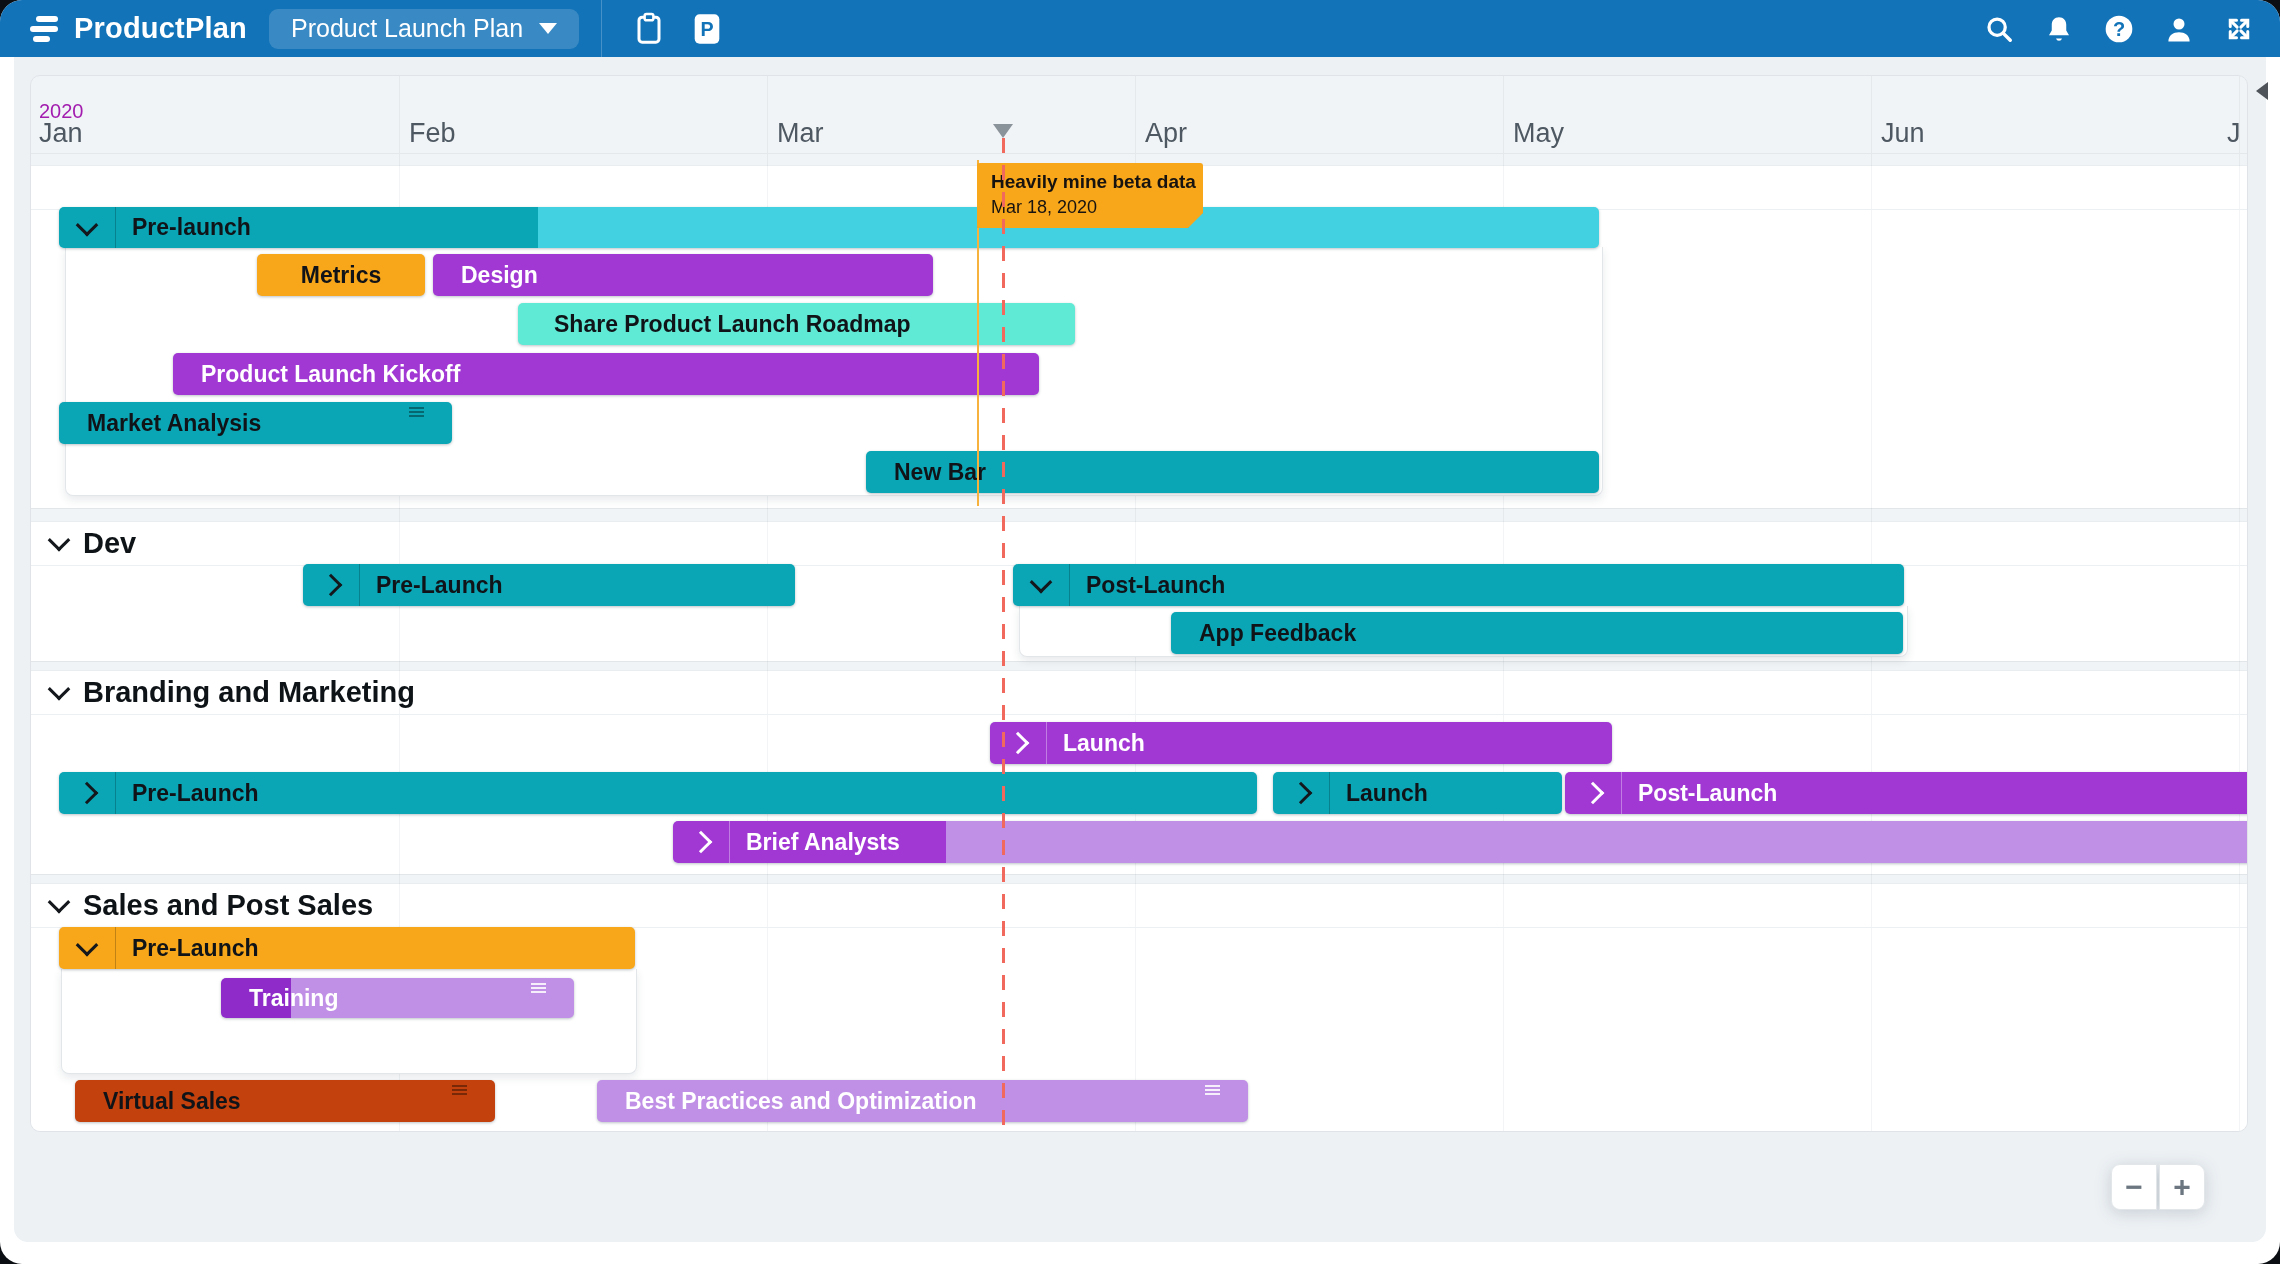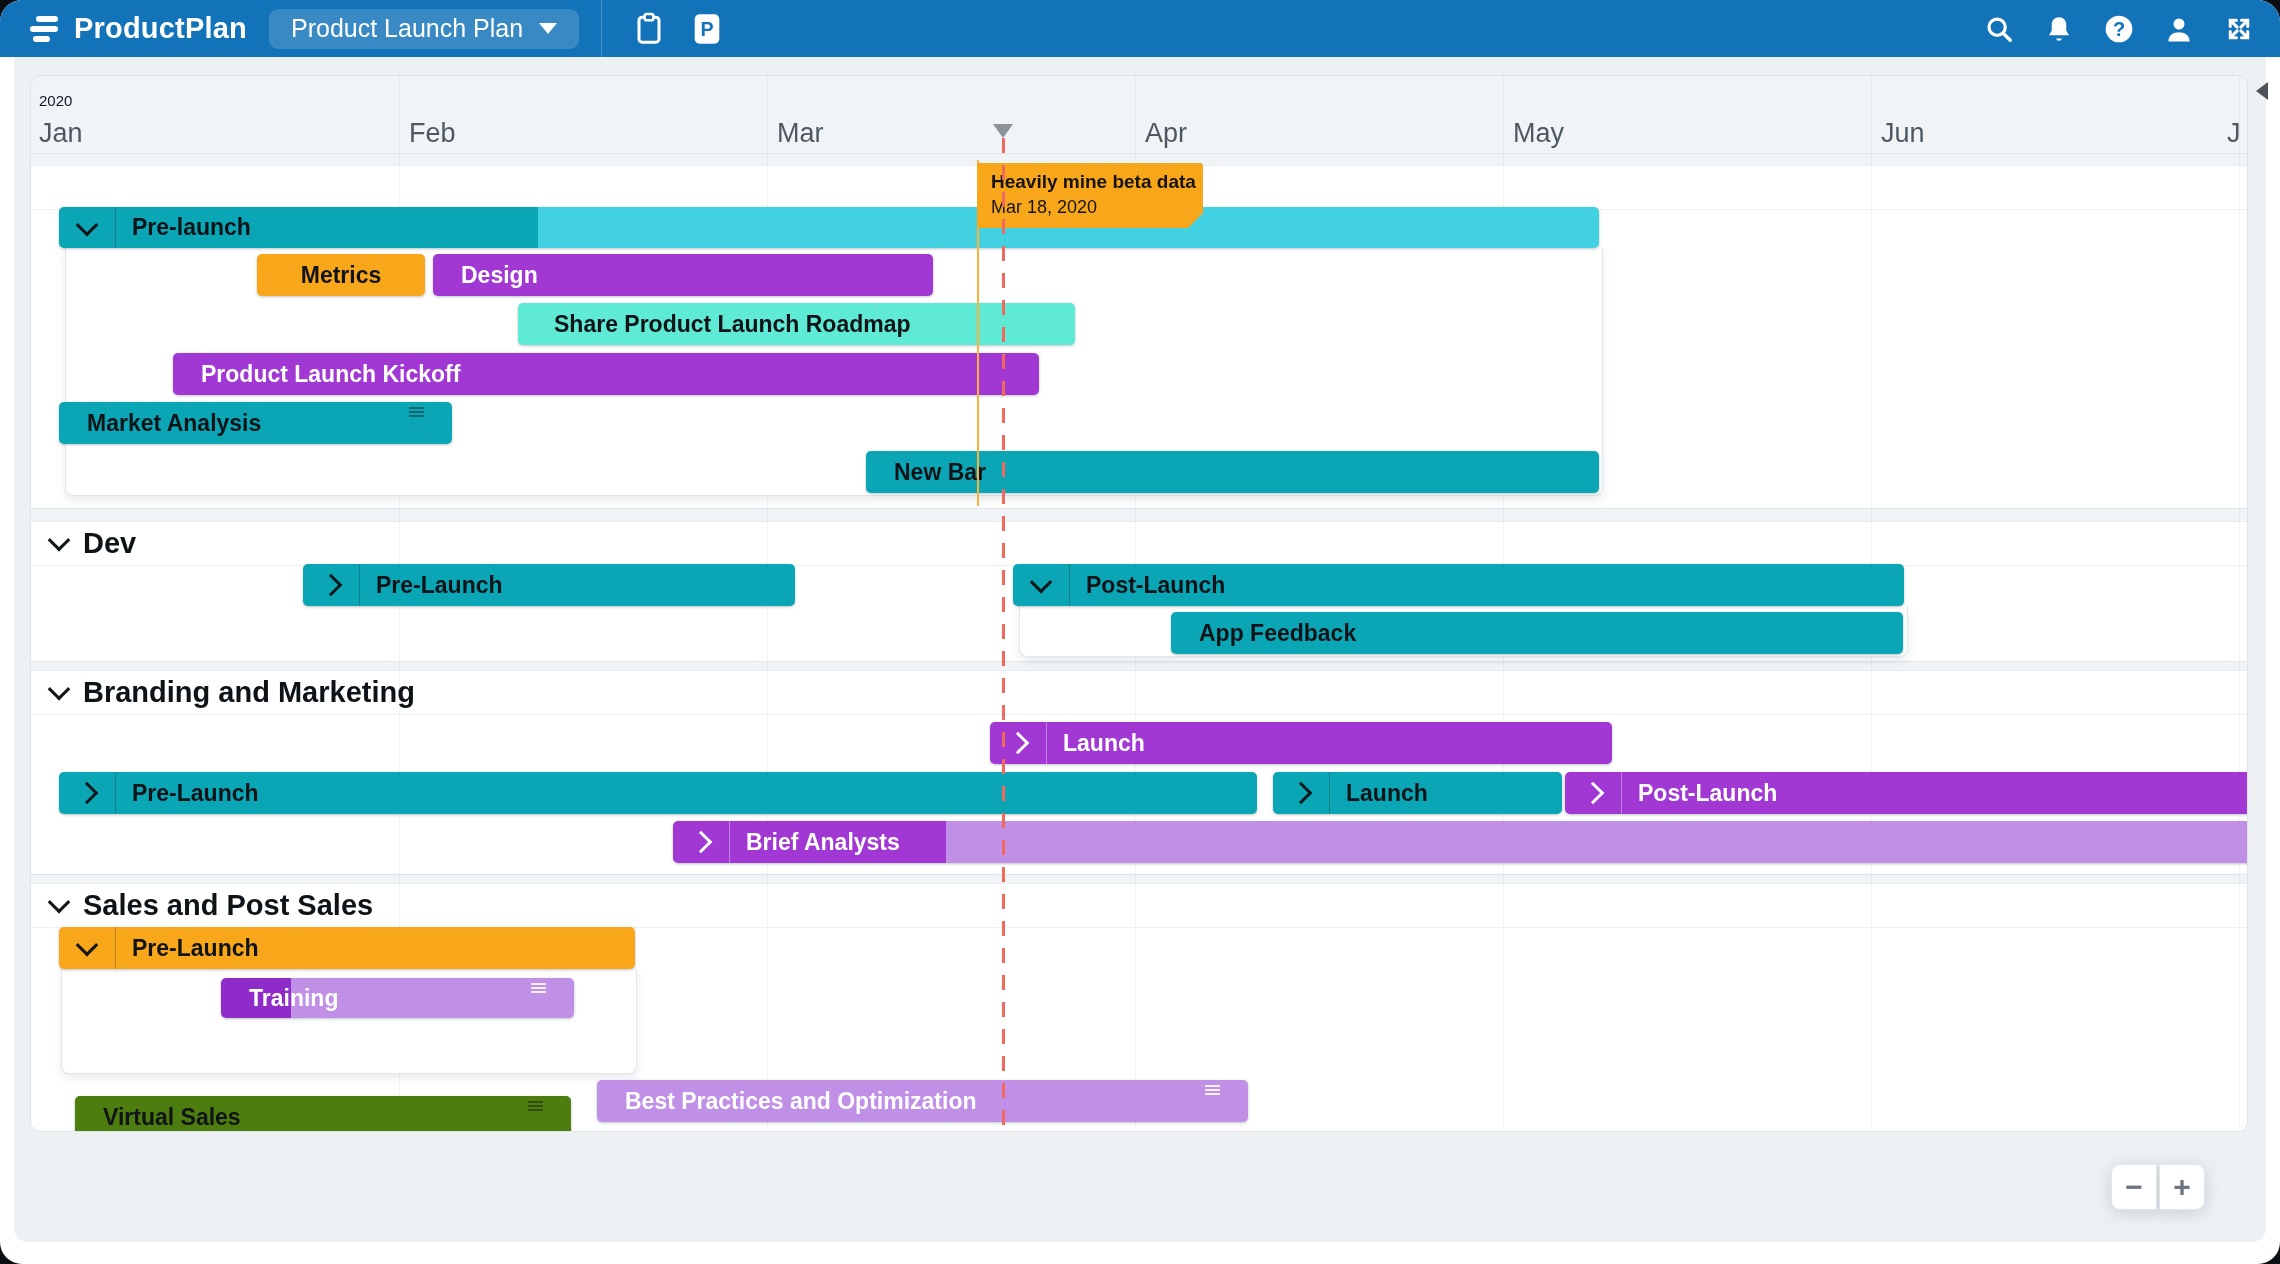--- a/index.html
+++ b/index.html
@@ -18,21 +18,21 @@
   .caret-down{width:0;height:0;border-left:9px solid transparent;border-right:9px solid transparent;border-top:11px solid #fff;}
   .tb-icon{width:34px;height:34px;display:flex;align-items:center;justify-content:center;background:none;border:none;padding:0;cursor:pointer;}
   .tb-icon svg{display:block;}
   .tb-left-icons{display:flex;align-items:center;gap:24px;margin-left:30px;}
   .tb-right{margin-left:auto;display:flex;align-items:center;gap:26px;margin-right:24px;}
 
   
   .workspace{position:absolute;left:14px;top:57px;width:2252px;height:1185px;background:#edf1f4;border-radius:0 0 14px 14px;}
   #card{position:absolute;left:16px;top:18px;width:2216px;height:1055px;background:#f1f4f6;border:1px solid #e0e4e8;border-radius:10px;overflow:hidden;}
 
-  .year{position:absolute;top:16px;font-size:15px;color:#0f172a;z-index:3;}
+  .year{position:absolute;top:24px;font-size:20px;color:#a21caf;z-index:3;}
   .month{position:absolute;top:42px;font-size:27px;color:#4e5862;z-index:3;white-space:nowrap;}
   .hdr-border{position:absolute;left:0;top:77px;width:100%;height:1px;background:#e4e8eb;z-index:3;}
   .grid{position:absolute;top:0;bottom:0;width:1px;background:rgba(90,110,125,.08);z-index:2;}
 
   .band{position:absolute;left:0;right:0;background:#fff;border-top:1px solid #eaedf0;border-bottom:1px solid #e2e6e9;z-index:1;}
   .sec-header{position:absolute;left:0;right:0;height:44px;display:flex;align-items:center;gap:16px;padding-left:20px;z-index:3;cursor:pointer;background:transparent;}
   .sec-divider{position:absolute;left:0;right:0;height:1px;background:#edf0f2;z-index:3;}
   .sec-title{font-size:29px;font-weight:700;color:#0e1317;}
 
   .panel{position:absolute;background:#fff;border:1px solid #e2e6e9;border-top:none;border-radius:0 0 8px 8px;box-shadow:0 4px 9px rgba(25,45,65,.10);z-index:3;}
@@ -252,21 +252,21 @@
           <div class="chev-cell dark">
             <div class="chev down dark"></div>
           </div>
           <div class="bar-label dark">Pre-Launch</div>
         </div>
         <div class="bar" style="left: 190px; top: 902px; width: 353px; height: 40px; background: rgb(192, 143, 230);">
           <div class="seg" style="width: 70px; background: rgb(142, 43, 201);"></div>
           <div class="bar-label light">Training</div>
           <div class="grip light"></div>
         </div>
-        <div class="bar" style="left: 44px; top: 1004px; width: 496px; height: 42px; background: #4d7c0f; margin-top: 16px;">
+        <div class="bar" style="left: 44px; top: 1004px; width: 420px; height: 42px; background: #c2410c;">
           <div class="bar-label dark">Virtual Sales</div>
           <div class="grip dark"></div>
         </div>
         <div class="bar" style="left: 566px; top: 1004px; width: 651px; height: 42px; background: rgb(192, 143, 230);">
           <div class="bar-label light">Best Practices and Optimization</div>
           <div class="grip light"></div>
         </div>
         <div class="milestone-line" style="left: 946px; top: 84px; height: 346px; background: rgb(246, 178, 60);"></div>
         <div class="tooltip" style="left: 946px; top: 87px; width: 200px; background: rgb(248, 167, 27);">
           <div class="tl1">Heavily mine beta data</div>

